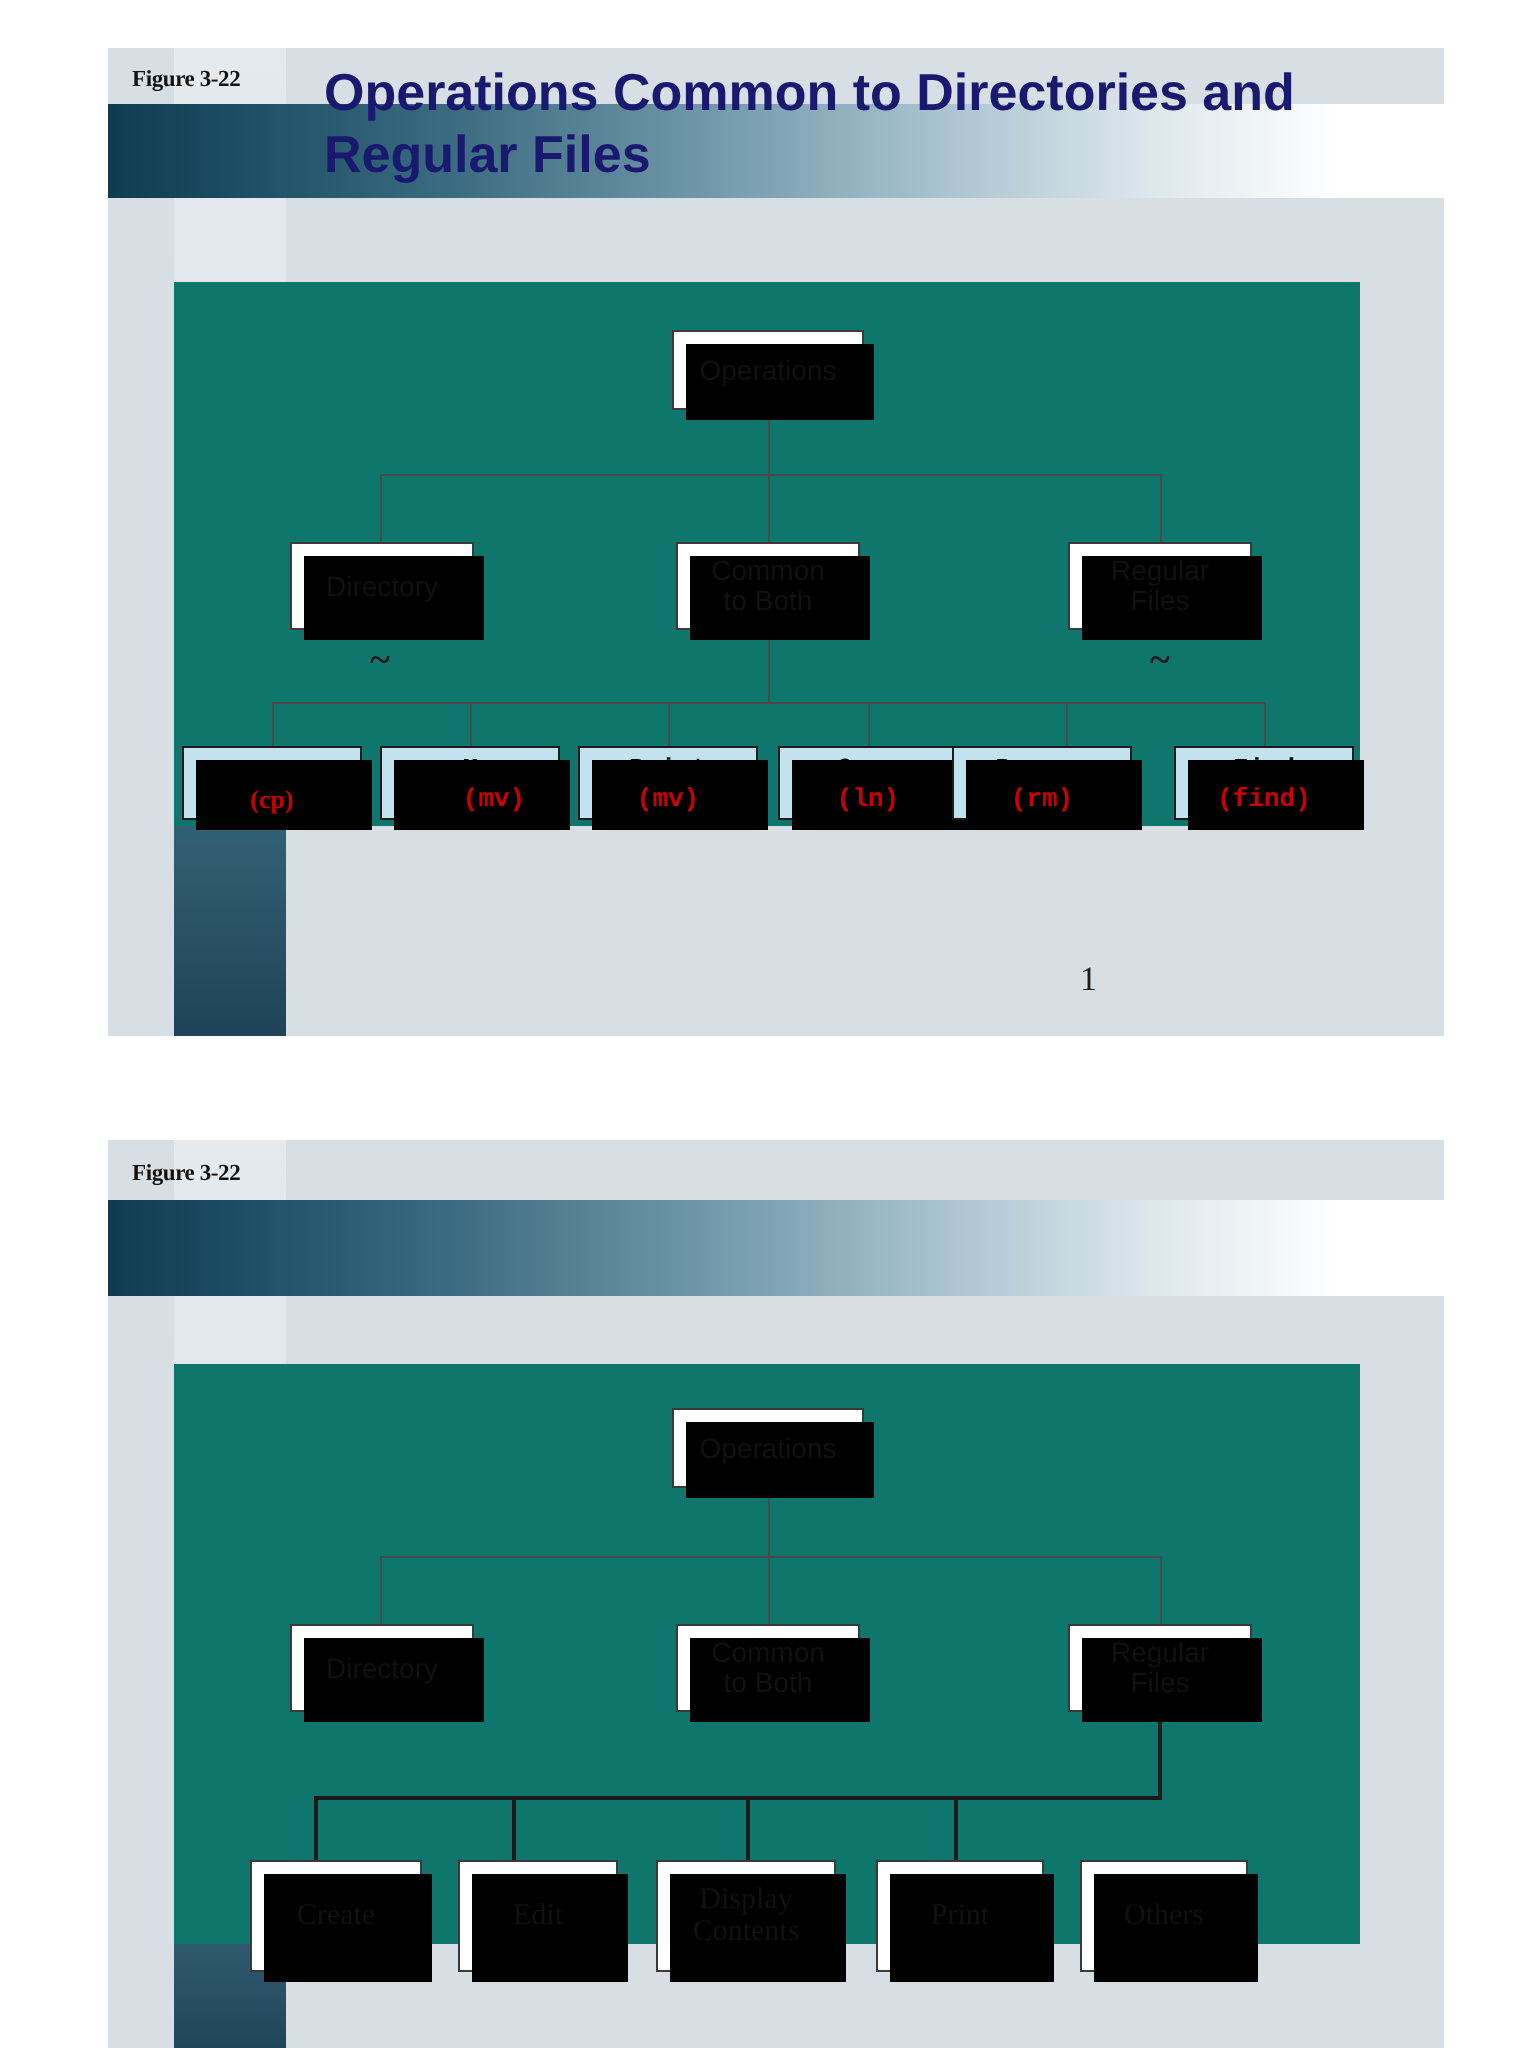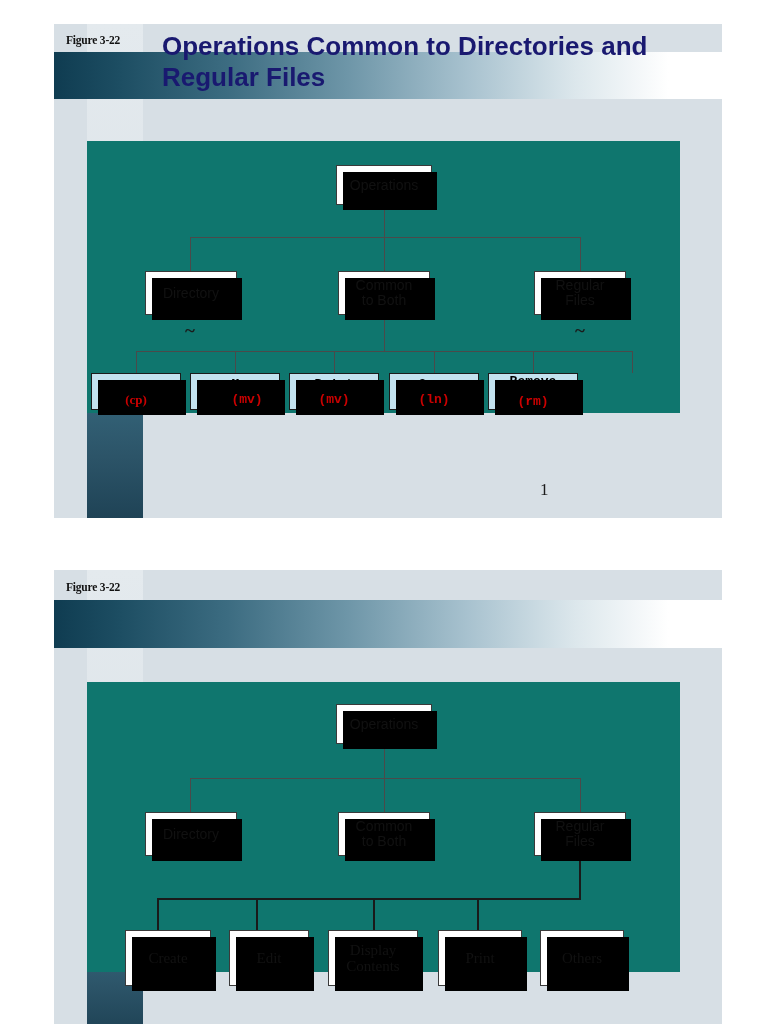--- a/index.html
+++ b/index.html
@@ -205,23 +205,27 @@
       <span class="cmd-call">(mv)</span>
     </div>
     <div class="node cmd" style="left:202px;top:232px;width:90px;height:37px;">
       <span class="cmd-name">Print</span>
       <span class="cmd-call">(mv)</span>
     </div>
     <div class="node cmd" style="left:302px;top:232px;width:90px;height:37px;">
       <span class="cmd-name">Copy</span>
       <span class="cmd-call">(ln)</span>
     </div>
-    <div class="node cmd" style="left:401px;top:232px;width:90px;height:37px;justify-content:space-between;">
+    <div class="node cmd" style="left:389px;top:232px;width:90px;height:37px;">
       <span class="cmd-name">Remove</span>
       <span class="cmd-call">(rm)</span>
+    </div>
+    <div class="node cmd" style="left:500px;top:232px;width:90px;height:37px;">
+      <span class="cmd-name">Find</span>
+      <span class="cmd-call">(find)</span>
     </div>
   </div>
 
   <div class="page-num" style="left:486px;top:456px;">1</div>
 </div>
 
 <div class="slide" id="slide-2">
 
   <div class="left-strip"></div>
   <div class="teal-bar"></div>

